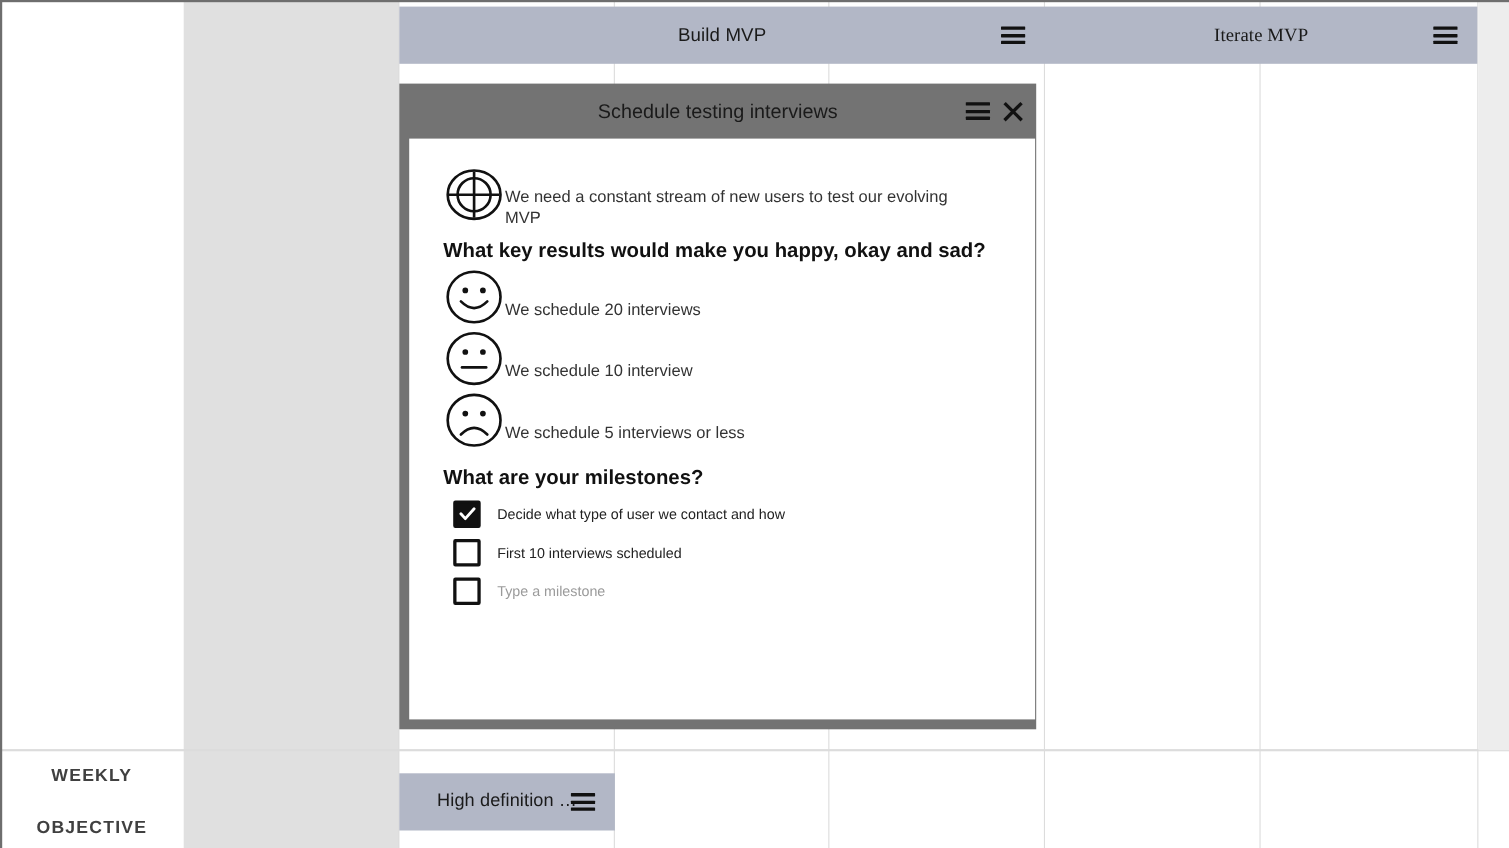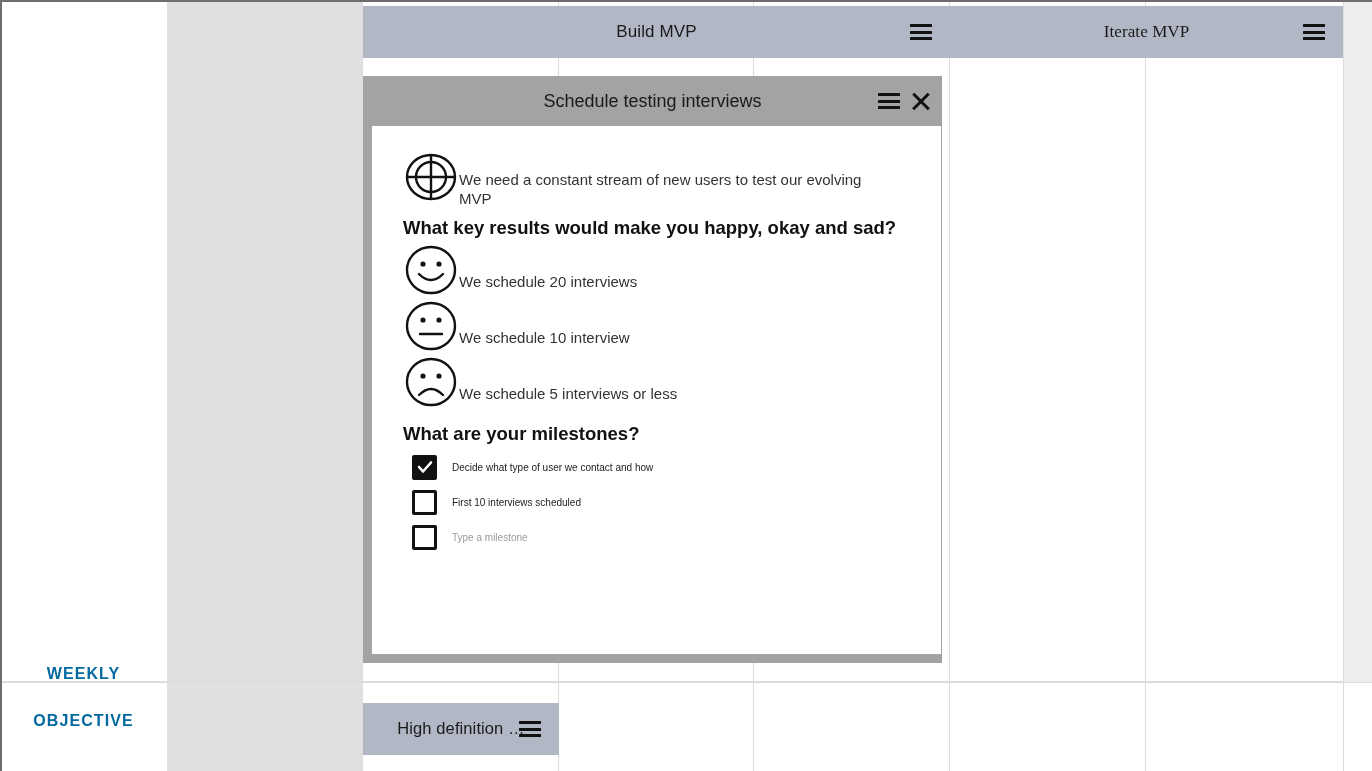--- a/index.html
+++ b/index.html
@@ -46,30 +46,30 @@
 
   #card-build-mvp { left: 363px; top: 6px; width: 587px; height: 52px; }
   #card-iterate-mvp { left: 950px; top: 6px; width: 393px; height: 52px; font-family: Liberation Serif, serif; }
 
   #card-create-paper { left: 170px; top: 703px; width: 192px; height: 52px; }
   #card-high-def   { left: 363px; top: 703px; width: 196px; height: 52px; }
   #card-create-paper .card-title,
   #card-high-def .card-title { max-width: 140px; font-size: 16.5px; }
 
   .weekly-objective {
-    position: absolute; left: 0px; top: 668px; width: 167px; height: 58px;
+    position: absolute; left: 0px; top: 700px; width: 167px; height: 58px;
     display: flex; flex-direction: column; align-items: center; justify-content: center;
-    color: #0369a1; font-weight: bold; font-size: 16px; letter-spacing: 1.1px;
+    color: #404040; font-weight: bold; font-size: 16px; letter-spacing: 1.1px;
     line-height: 1.45; text-align: center; gap: 24px;
   }
 
   
   #modal {
     position: absolute; left: 363px; top: 76px; width: 579px; height: 587px;
-    background: #a3a3a3;
+    background: #737373;
   }
   #modal-header {
     position: relative; height: 50px; width: 100%;
     display: flex; align-items: center; justify-content: center;
   }
   #modal-title { font-size: 18px; color: #1a1a1a; }
   #modal-header .icons {
     position: absolute; right: 10px; top: 50%; transform: translateY(-50%);
     display: flex; align-items: center; gap: 10px;
   }
@@ -101,21 +101,21 @@
   
   .ms-row { display: flex; align-items: center; margin: 10px 0 10px 9px; }
   .cb {
     width: 25px; height: 25px; flex: 0 0 25px;
     border: 3px solid #111; background: #fff; border-radius: 2px;
     display: flex; align-items: center; justify-content: center;
     margin-right: 15px; cursor: pointer;
   }
   .cb.checked { background: #111; }
   .cb .tick { width: 16px; height: 16px; display: block; }
-  .ms-label { font-size: 10px; color: #222; }
+  .ms-label { font-size: 13px; color: #222; }
   .ms-label.placeholder { color: #9a9a9a; }
 </style>
 </head>
 <body>
 
 <div id="app">
 
   <div class="col-gray"></div>
   <div class="vline" style="left:362px"></div>
   <div class="vline" style="left:558px"></div>

